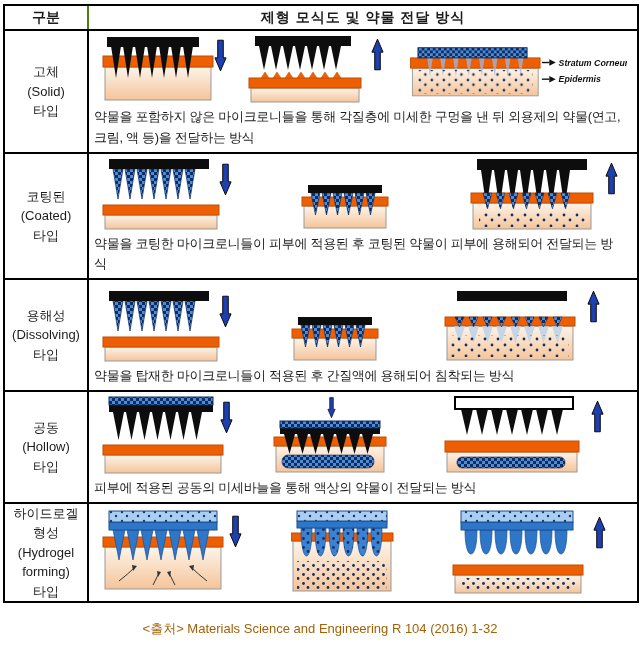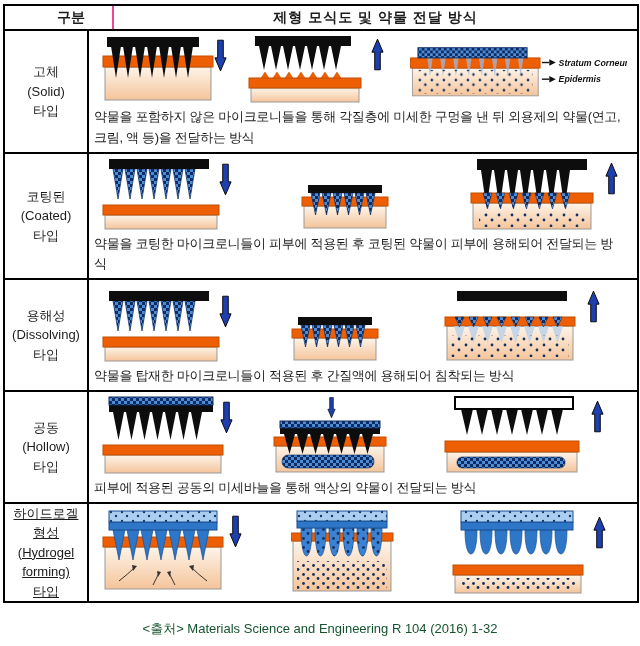--- a/index.html
+++ b/index.html
@@ -1,31 +1,31 @@
 <!DOCTYPE html>
 <html><head>
 <meta charset="utf-8">
 <style>
   html,body{margin:0;padding:0;background:#fff;}
   body{width:640px;height:646px;position:relative;overflow:hidden;
        font-family:"Liberation Sans","DejaVu Sans",sans-serif;color:#1c1c1c;}
   .tbl{position:absolute;left:3px;top:4px;width:632px;border:2px solid #000;background:#fff;}
   .thead{display:flex;border-bottom:2px solid #000;height:23px;font-weight:bold;font-size:14px;}
-  .th-cat{width:82px;border-right:2px solid #ec4899;display:flex;align-items:center;justify-content:center;padding-left:25px;}
+  .th-cat{width:82px;border-right:2px solid #4d7c0f;display:flex;align-items:center;justify-content:center;}
   .th-main{flex:1;display:flex;align-items:center;justify-content:center;letter-spacing:1px;}
   .row{display:flex;border-bottom:2px solid #000;}
-  .row:last-child{border-bottom:none;text-decoration:underline;}
+  .row:last-child{border-bottom:none;}
   .lbl{width:82px;border-right:2px solid #000;display:flex;flex-direction:column;
        justify-content:center;align-items:center;font-size:13px;line-height:1.5;text-align:left;}
   .content{flex:1;display:flex;flex-direction:column;min-width:0;}
   .strip{display:flex;align-items:flex-end;justify-content:space-between;padding:3px 10px 2px 8px;}
   .r1 .strip{height:70px;} .r2 .strip{height:74px;} .r3 .strip{height:80px;}
   .r4 .strip{height:80px;} .r5 .strip{height:88px;}
   .desc{font-size:13px;line-height:1.6;padding:1px 16px 3px 5px;letter-spacing:-0.3px;}
-  .src{position:absolute;left:0;top:620px;width:640px;text-align:center;font-size:13px;color:#14532d;}
+  .src{position:absolute;left:0;top:620px;width:640px;text-align:center;font-size:13px;color:#a16207;}
   svg{display:block;}
   svg text{font-family:"Liberation Sans","DejaVu Sans",sans-serif;}
   .ann{font-size:9.5px;font-style:italic;font-weight:bold;fill:#111;}
 </style>
 </head>
 <body>
 
 <svg width="0" height="0" style="position:absolute" aria-hidden="true">
   <defs>
     <linearGradient id="skinGrad" x1="0" y1="0" x2="0" y2="1">

